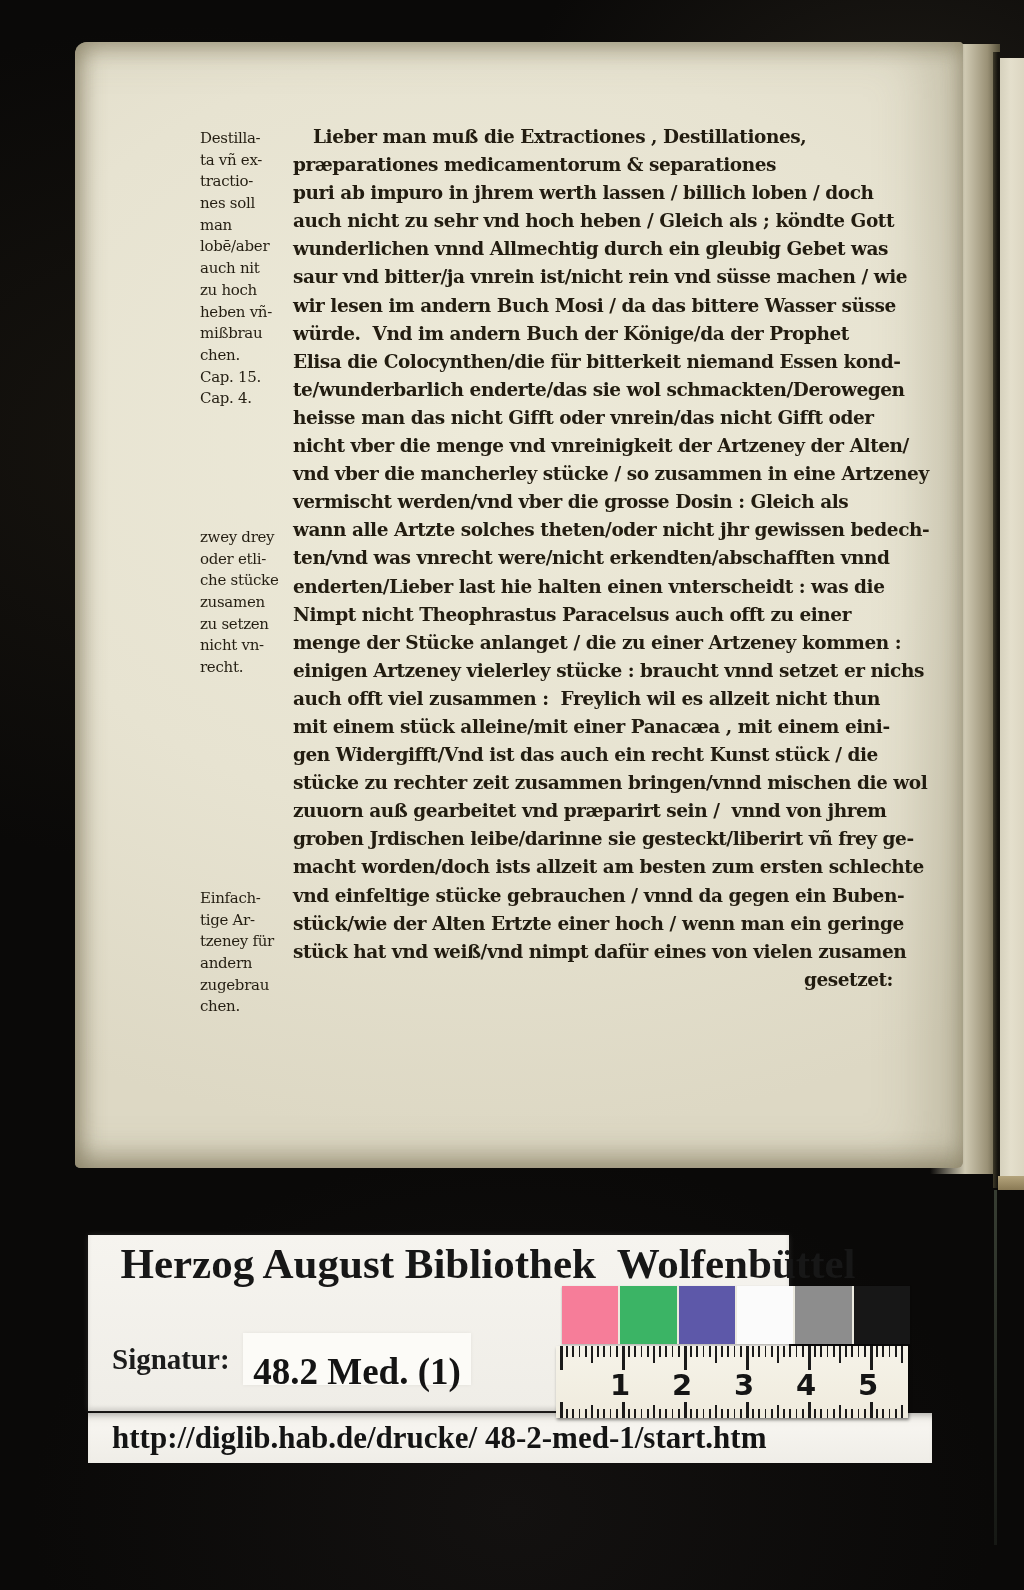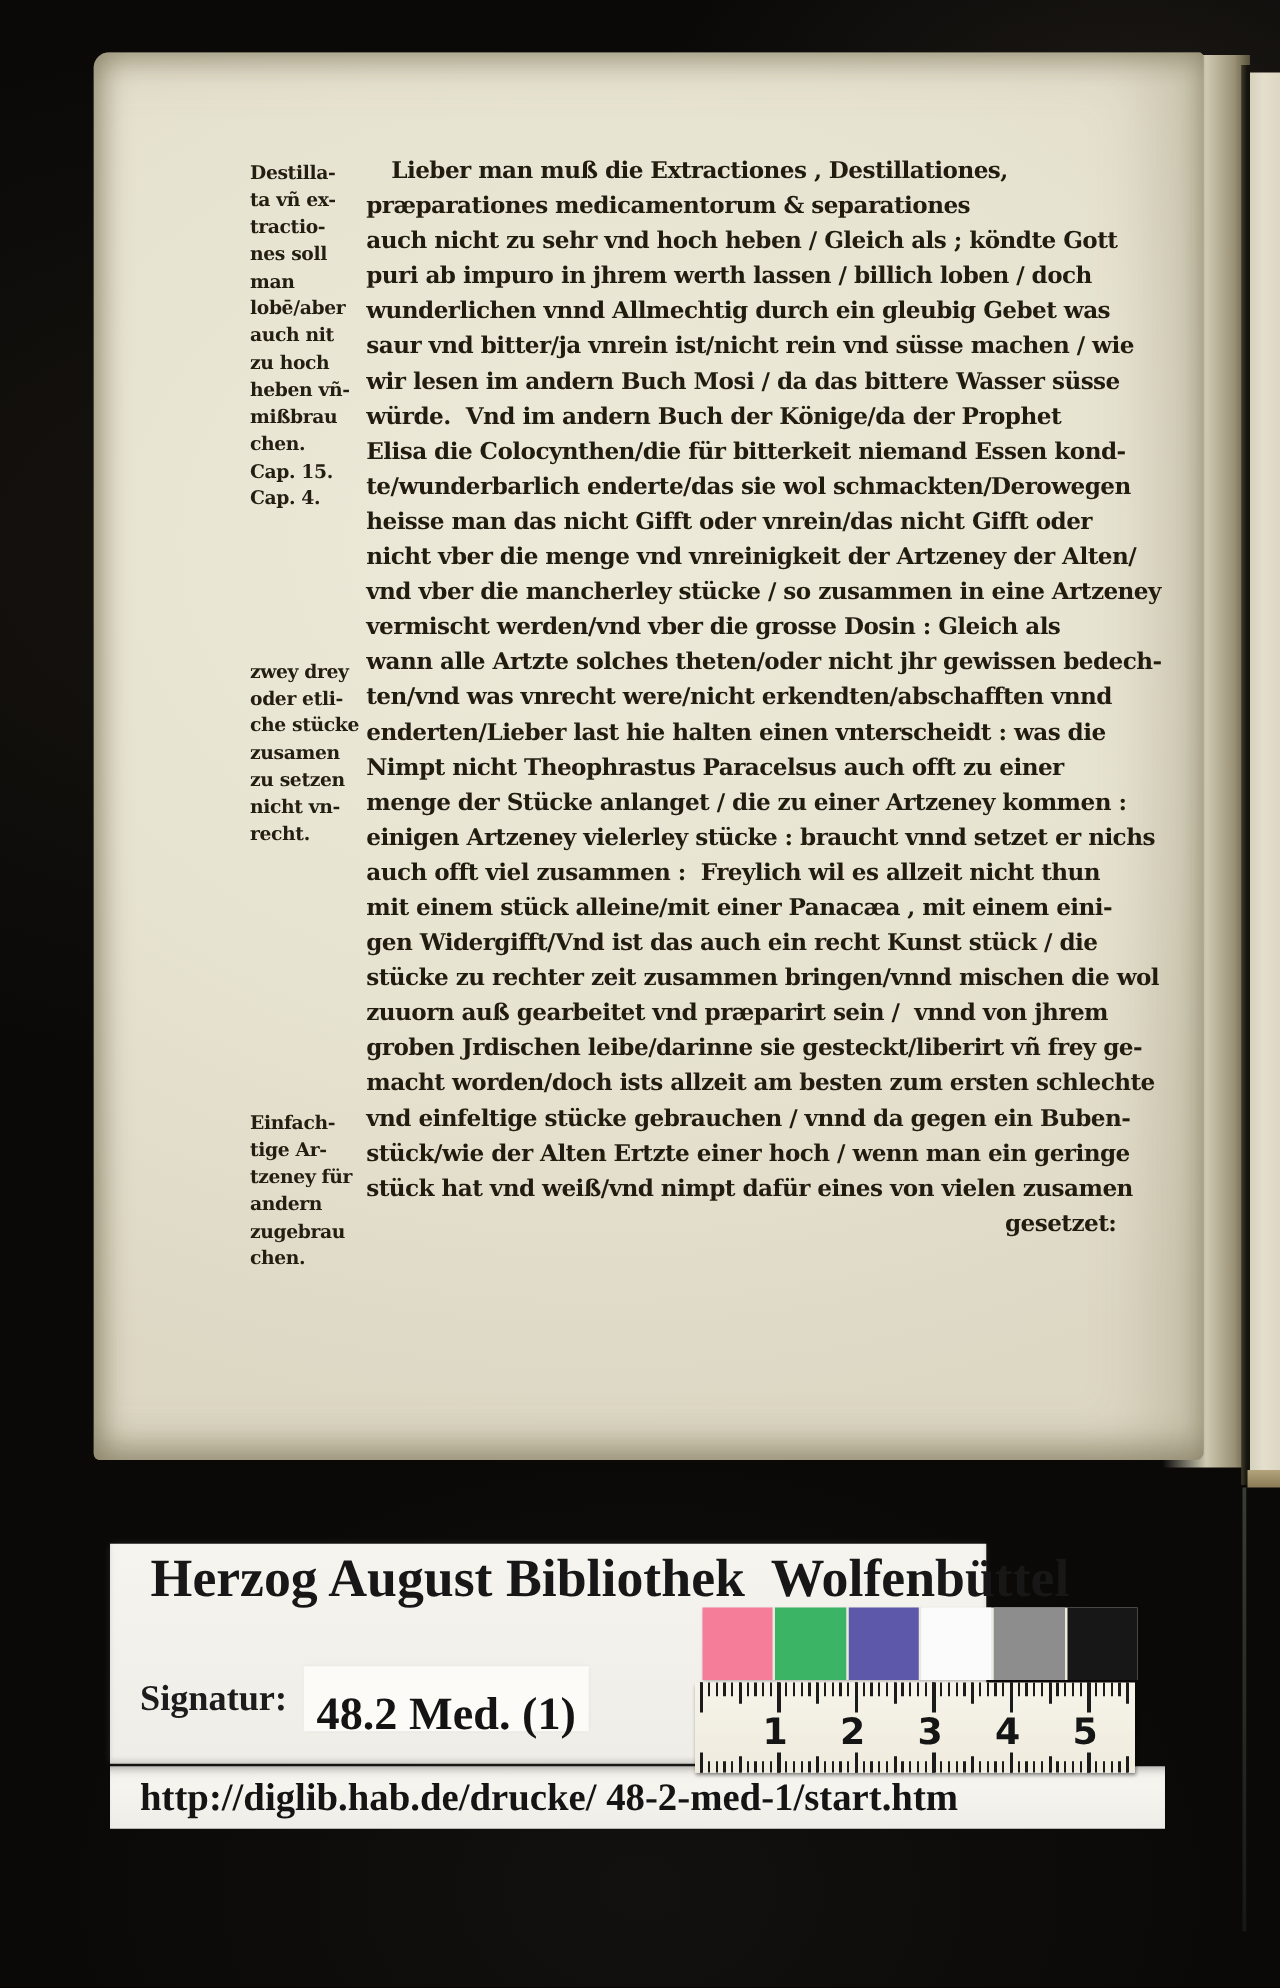--- a/index.html
+++ b/index.html
@@ -28,21 +28,21 @@
   .page-next{position:absolute;left:1000px;top:58px;width:24px;height:1124px;
     background:linear-gradient(90deg,#d6d1bd,#e4dfcc 45%,#dcd6c2);
     border-radius:0 0 0 3px;}
   .page-next-bottom{position:absolute;left:998px;top:1176px;width:26px;height:14px;
     background:linear-gradient(180deg,#b4a47c,#8a7a55);}
   .cover-line{position:absolute;left:994px;top:1190px;width:3px;height:355px;
     background:linear-gradient(180deg,rgba(140,160,130,.35),rgba(90,110,90,.15));}
 
   
   .margin-group{position:absolute;width:96px;color:#241e12;
-    font-weight:700;font-size:15px;line-height:21.7px;
+    font-weight:400;font-size:15px;line-height:21.7px;
     letter-spacing:-0.3px;white-space:pre;}
   .mg1{left:200px;top:128px;}
   .mg2{left:200px;top:527px;}
   .mg3{left:200px;top:888px;}
   .margin-line{height:21.7px;}
 
   .body-block{position:absolute;left:293px;top:123px;width:604px;color:#221c10;
     font-weight:700;font-size:18.5px;line-height:28.1px;letter-spacing:-0.45px;}
   .body-line{height:28.1px;white-space:pre;}
   .body-line:first-child{padding-left:20px;}
@@ -112,22 +112,22 @@
   <div class="cover-line"></div>
   <div class="page-main"></div>
 
   <div class="margin-group mg1"><div class="margin-line">Destilla-</div><div class="margin-line">ta vñ ex-</div><div class="margin-line">tractio-</div><div class="margin-line">nes soll</div><div class="margin-line">man</div><div class="margin-line">lobē/aber</div><div class="margin-line">auch nit</div><div class="margin-line">zu hoch</div><div class="margin-line">heben vñ-</div><div class="margin-line">mißbrau</div><div class="margin-line">chen.</div><div class="margin-line">Cap. 15.</div><div class="margin-line">Cap. 4.</div></div>
   <div class="margin-group mg2"><div class="margin-line">zwey drey</div><div class="margin-line">oder etli-</div><div class="margin-line">che stücke</div><div class="margin-line">zusamen</div><div class="margin-line">zu setzen</div><div class="margin-line">nicht vn-</div><div class="margin-line">recht.</div></div>
   <div class="margin-group mg3"><div class="margin-line">Einfach-</div><div class="margin-line">tige Ar-</div><div class="margin-line">tzeney für</div><div class="margin-line">andern</div><div class="margin-line">zugebrau</div><div class="margin-line">chen.</div></div>
 
   <div class="body-block">
       <div class="body-line">Lieber man muß die Extractiones , Destillationes,</div>
       <div class="body-line">præparationes medicamentorum &amp; separationes</div>
+      <div class="body-line">puri ab impuro in jhrem werth lassen / billich loben / doch</div>
       <div class="body-line">auch nicht zu sehr vnd hoch heben / Gleich als ; köndte Gott</div>
-      <div class="body-line">puri ab impuro in jhrem werth lassen / billich loben / doch</div>
       <div class="body-line">wunderlichen vnnd Allmechtig durch ein gleubig Gebet was</div>
       <div class="body-line">saur vnd bitter/ja vnrein ist/nicht rein vnd süsse machen / wie</div>
       <div class="body-line">wir lesen im andern Buch Mosi / da das bittere Wasser süsse</div>
       <div class="body-line">würde.  Vnd im andern Buch der Könige/da der Prophet</div>
       <div class="body-line">Elisa die Colocynthen/die für bitterkeit niemand Essen kond-</div>
       <div class="body-line">te/wunderbarlich enderte/das sie wol schmackten/Derowegen</div>
       <div class="body-line">heisse man das nicht Gifft oder vnrein/das nicht Gifft oder</div>
       <div class="body-line">nicht vber die menge vnd vnreinigkeit der Artzeney der Alten/</div>
       <div class="body-line">vnd vber die mancherley stücke / so zusammen in eine Artzeney</div>
       <div class="body-line">vermischt werden/vnd vber die grosse Dosin : Gleich als</div>

